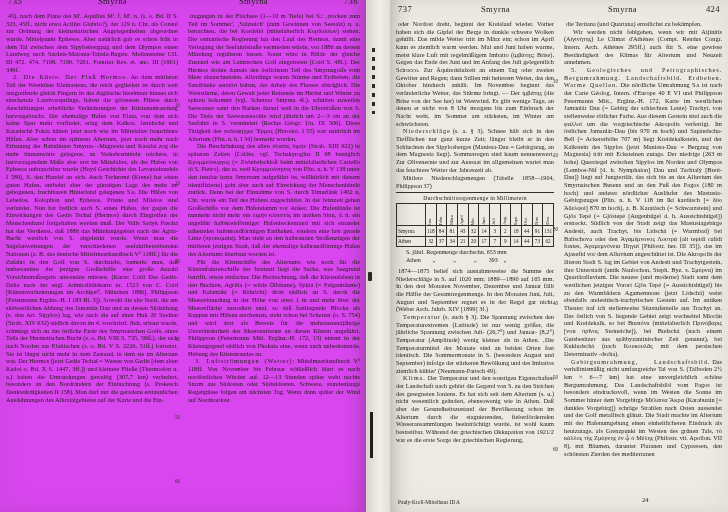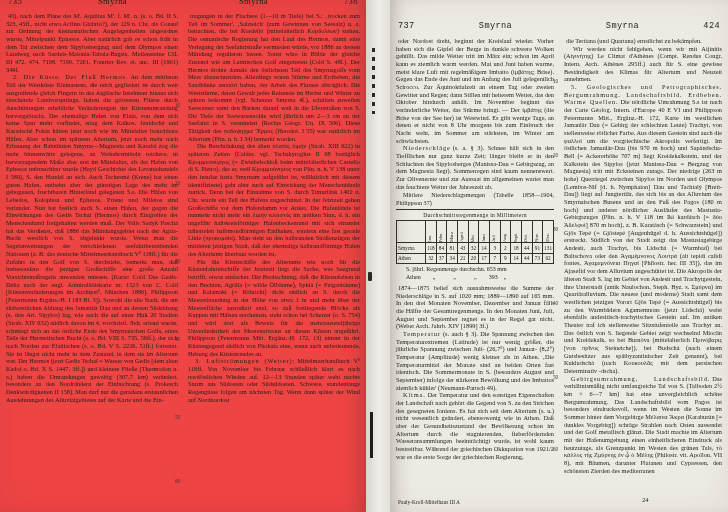--- a/index.html
+++ b/index.html
@@ -1,30 +1,30 @@
 <!DOCTYPE html>
 <html><head>
 <meta charset="utf-8">
 <style>
   html,body{margin:0;padding:0;}
   body{width:728px;height:512px;background:#c9c4ba;font-family:"Liberation Serif","DejaVu Serif",serif;}
   .scan{position:relative;width:728px;height:512px;background:#efede7;overflow:hidden;color:#221f1a;}
   .page{position:absolute;top:0;height:512px;overflow:hidden;}
-  .page-left{left:0;width:366px;background:#ef4444;box-shadow:inset -14px 0 18px -12px rgba(60,55,45,.35), inset 0 0 30px rgba(70,60,45,.08);}
+  .page-left{left:0;width:366px;background:#d946ef;box-shadow:inset -14px 0 18px -12px rgba(60,55,45,.35), inset 0 0 30px rgba(70,60,45,.08);}
   .page-right{left:390px;width:338px;background:#edeae3;box-shadow:inset 14px 0 18px -12px rgba(60,55,45,.3), inset 0 0 30px rgba(70,60,45,.07);}
   .gutter{position:absolute;left:366px;top:0;width:24px;height:512px;background:linear-gradient(90deg,#d8d4cb,#f0eee8 55%,#e2dfd6);}
   .bmark1{position:absolute;left:372px;top:48px;width:3px;height:66px;background:repeating-linear-gradient(180deg,#2c2924 0 4px,rgba(0,0,0,0) 4px 9px);}
   .bmark2{position:absolute;left:368px;top:272px;width:4px;height:9px;background:#2c2924;border-radius:1px;}
   .bmark3{position:absolute;left:370px;top:412px;width:3px;height:46px;background:#211e1a;}
   .phead{display:grid;grid-template-columns:34px 1fr 1fr 34px;align-items:end;font-size:8.6px;padding:0 8px;letter-spacing:.4px;}
   .phead .num{font-size:8.6px;}
   .phead .num.r{text-align:right;}
   .phead .t{text-align:center;}
   .page-left .phead{margin-top:-4px;}
-  .page-right .phead{margin-top:21px;font-family:Liberation Mono, monospace;}
+  .page-right .phead{margin-top:4px;}
   .cols{display:flex;gap:10px;padding:0 6px;margin-top:6px;}
   .col{width:50%;font-size:6.3px;line-height:1.22;text-align:justify;text-justify:inter-word;}
   .p{margin:0;text-indent:7px;}
   .p.cont{text-indent:0;}
   .lead{letter-spacing:.9px;margin-right:2px;}
   .lnum{position:absolute;font-size:5.2px;color:#3b372f;}
   .pl-n0{left:175px;top:102px}.pl-n1{left:175px;top:180px}.pl-n2{left:175px;top:258px}
   .pl-n3{left:175px;top:336px}.pl-n4{left:175px;top:414px}.pl-n5{left:175px;top:478px}
   .pr-n0{left:163px;top:78px}.pr-n1{left:163px;top:152px}.pr-n2{left:163px;top:226px}
   .pr-n3{left:163px;top:300px}.pr-n4{left:163px;top:374px}.pr-n5{left:163px;top:446px}

